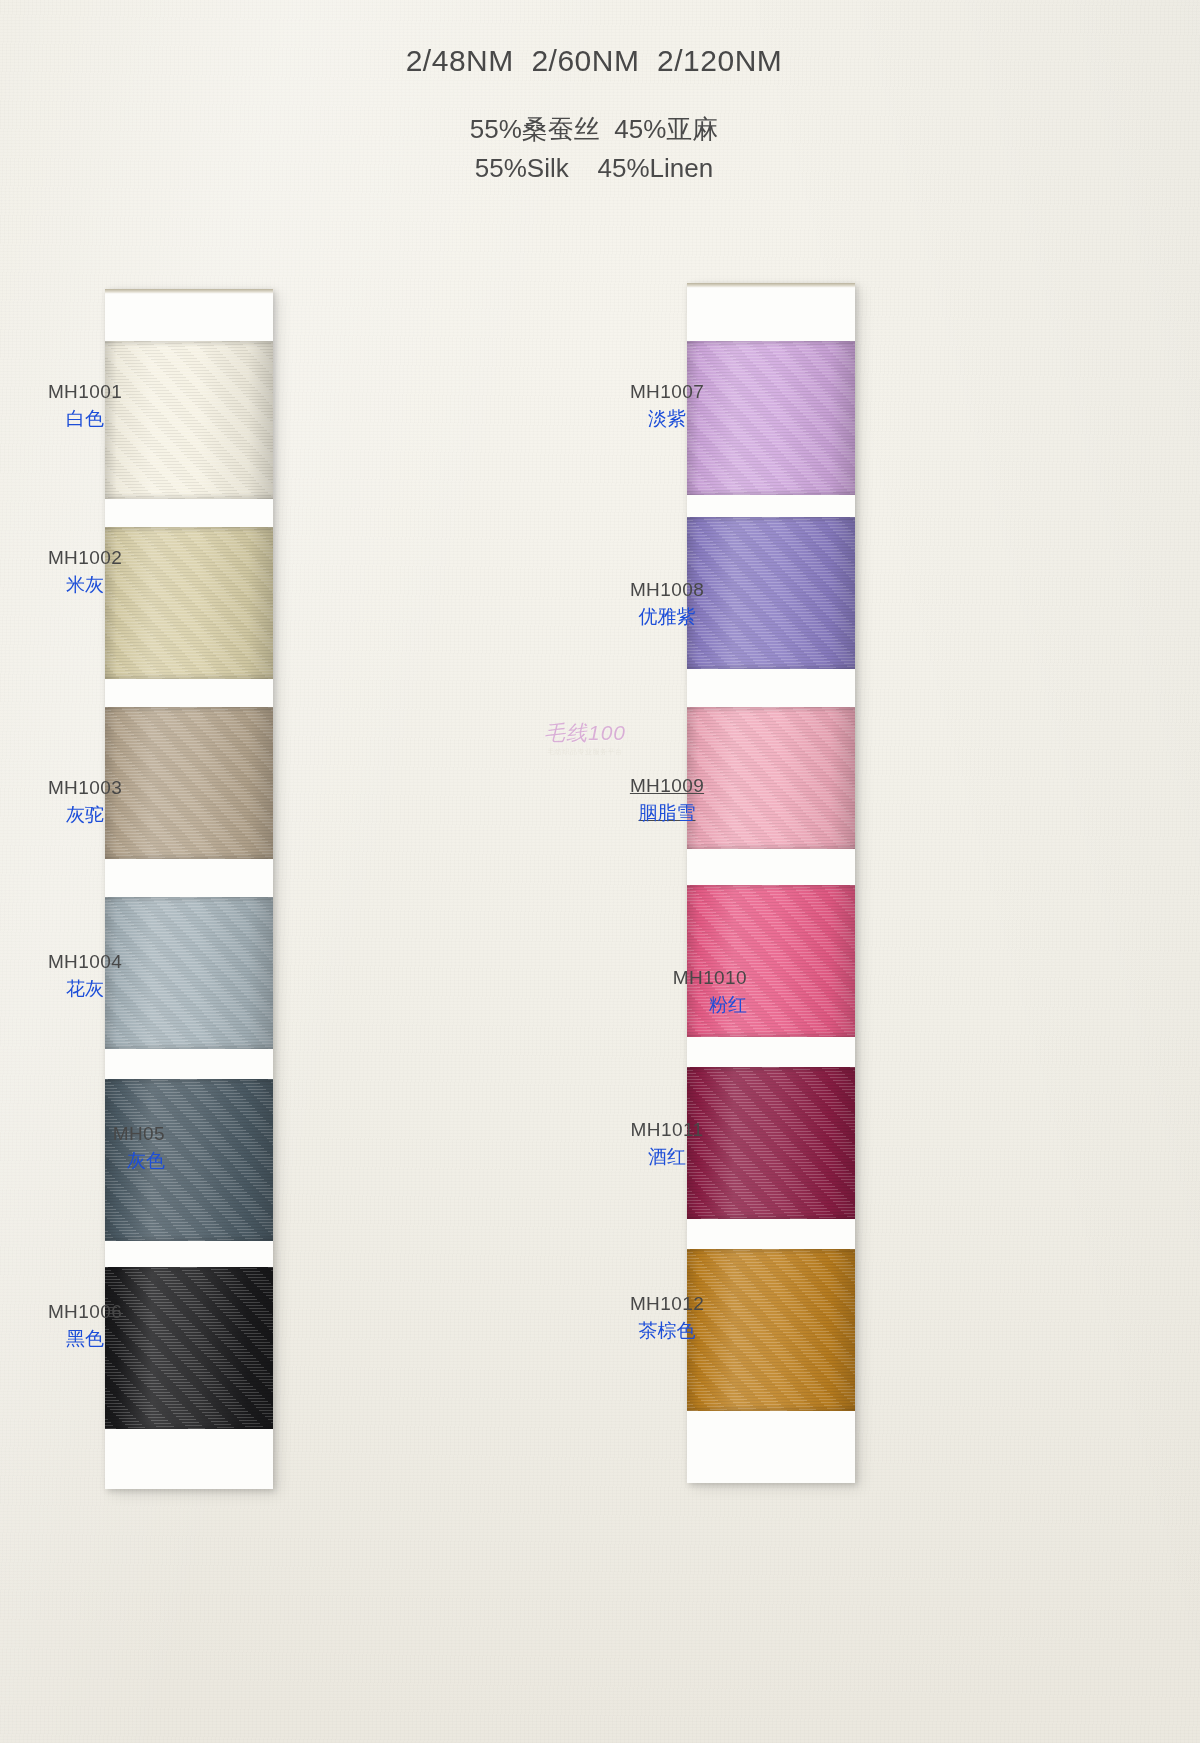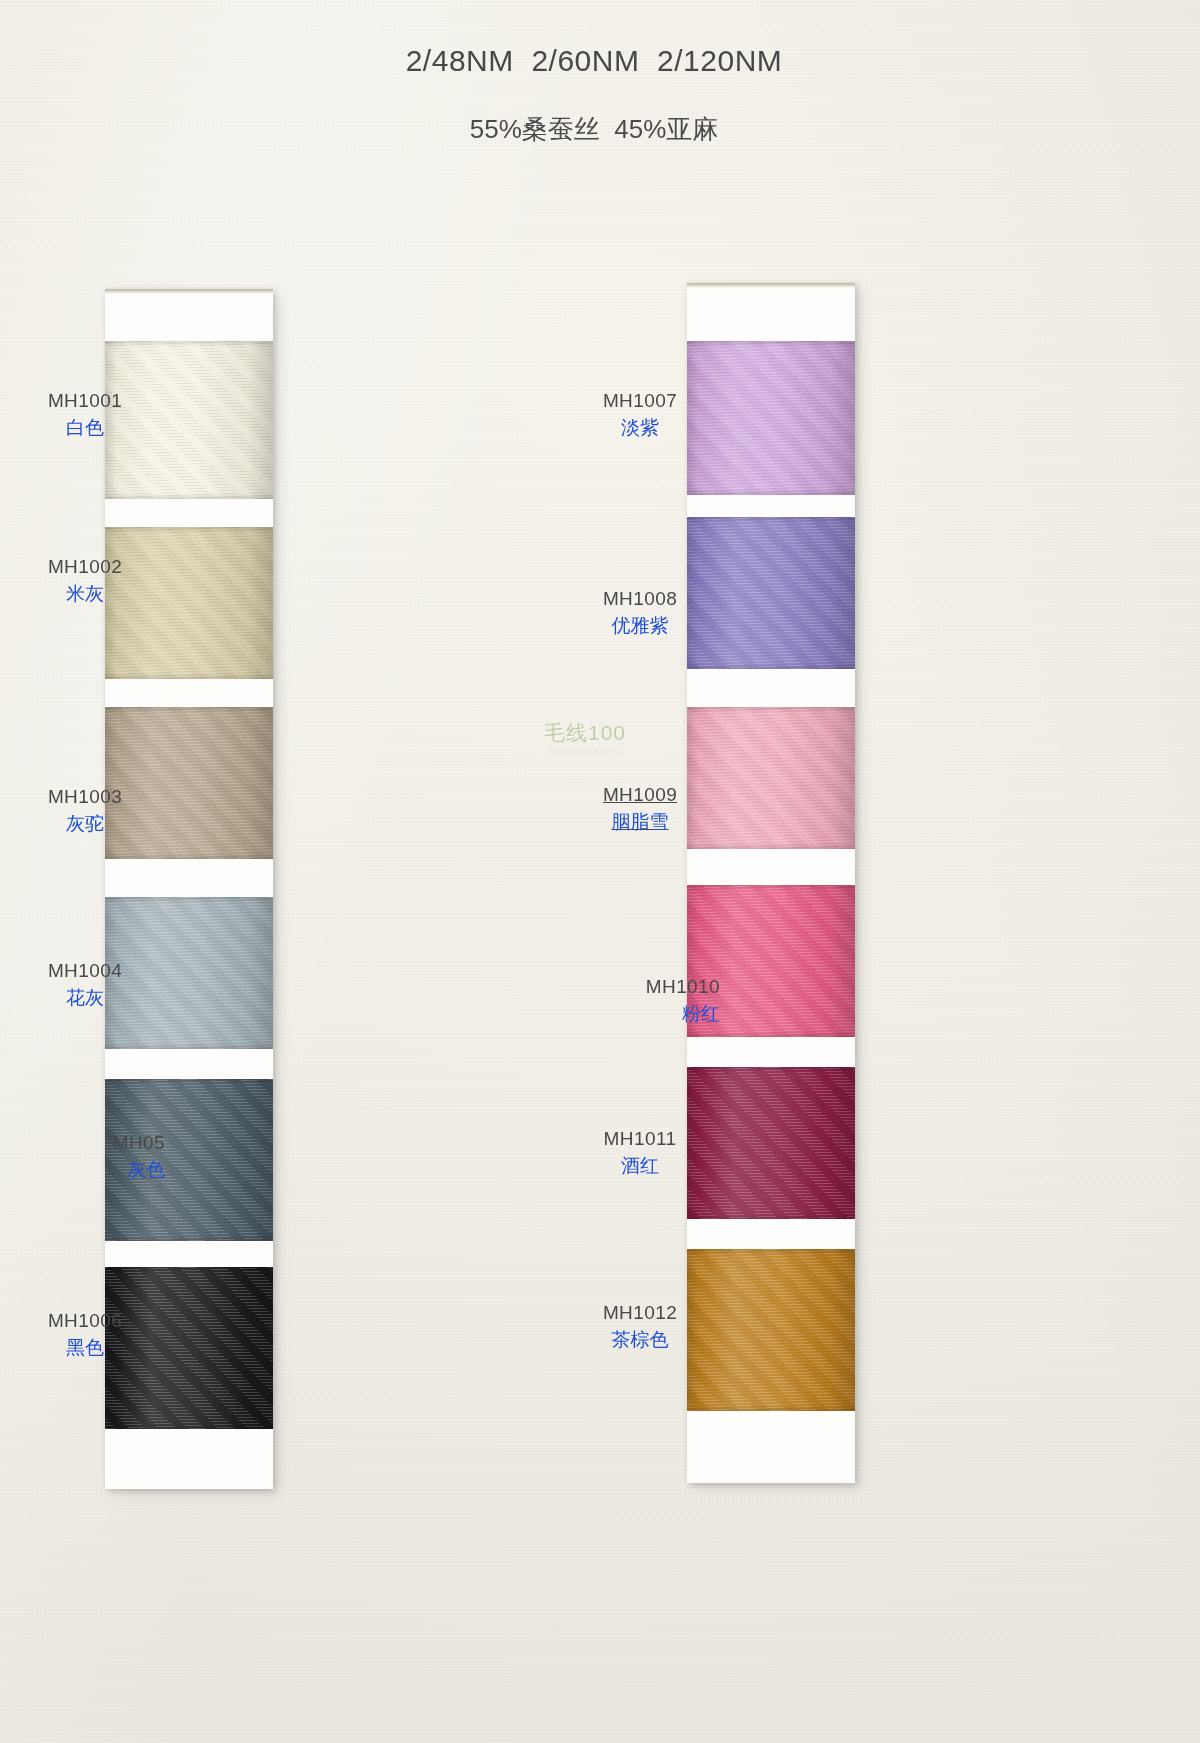--- a/index.html
+++ b/index.html
@@ -76,22 +76,23 @@
     position: absolute;
     left: 520px;
     top: 722px;
     width: 130px;
     text-align: center;
     opacity: 0.30;
     pointer-events: none;
   }
   #watermark .wm-main {
     font-size: 21px;
-    color: #4d7c0f;
+    color: #a21caf;
     letter-spacing: 1px;
+    font-style: italic;
     line-height: 1;
     text-shadow: 0 1px 0 rgba(255,255,255,0.8);
   }
   #watermark .wm-sub {
     font-size: 7px;
     color: #d3cec1;
     letter-spacing: 0.5px;
     margin-top: 4px;
   }
 
@@ -171,40 +172,40 @@
     width: 160px;
     text-align: center;
     color: #4a4a4a;
     line-height: 1.22;
   }
   .label .code {
     font-size: 19px;
     letter-spacing: 0.4px;
     color: #484848;
     white-space: nowrap;
-    margin-top: 9px;
   }
   .label .cname {
     font-size: 19px;
     margin-top: 4px;
     color: #1d4ed8;
     white-space: nowrap;
   }
   .label.left  { left: 5px; }
-  .label.right { left: 560px; }
+  .label.right { left: 587px; }
 </style>
 </head>
 <body>
 
 <div id="paper"></div>
 <div id="paper-sheen"></div>
 
 <div id="header">
   <div class="hdr-line1">2/48NM  2/60NM  2/120NM</div>
   <div class="hdr-line2">55%桑蚕丝  45%亚麻</div>
+  <div class="hdr-line3">55%Silk    45%Linen</div>
 </div>
 
 <div id="watermark">
   <div class="wm-main">毛线100</div>
   <div class="wm-sub">毛纺织品专业服务平台</div>
 </div>
 
 <div class="strip" id="strip-left">
   <div class="strip-inner" id="strip-left-inner">
     <div class="strip-top-edge"></div>

